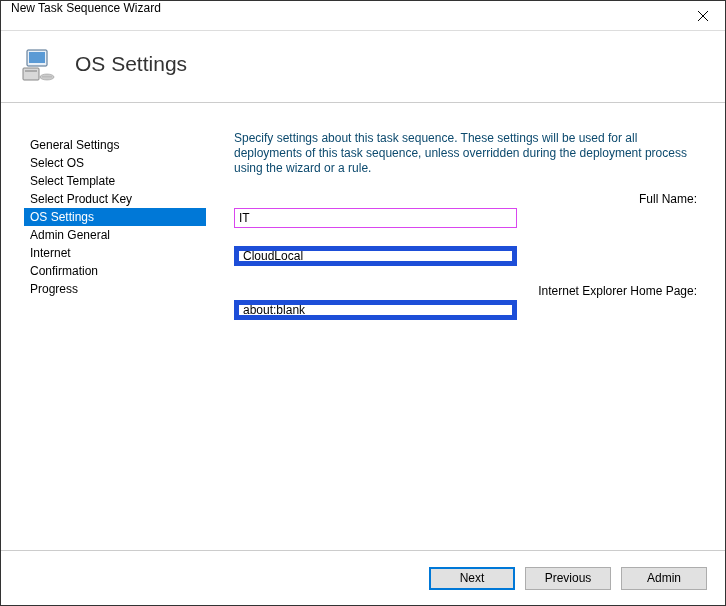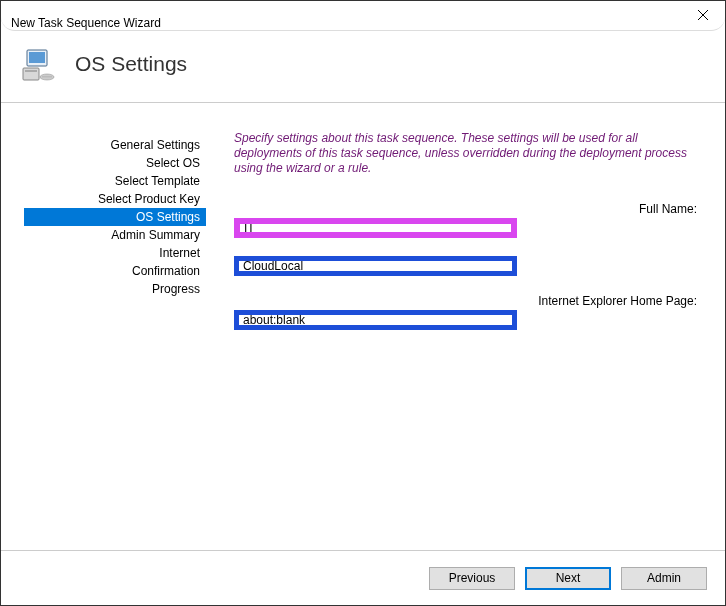--- a/index.html
+++ b/index.html
@@ -13,26 +13,25 @@
       background: #fff;
       width: 726px;
       height: 606px;
       border: 1px solid #333;
       position: relative;
       overflow: hidden;
     }
     .titlebar {
       height: 30px;
       display: flex;
-      align-items: flex-end;
+      align-items: flex-start;
       justify-content: space-between;
       padding: 0 0 0 10px;
       border-bottom: 1px solid #ddd;
       background: #fff;
-      border-radius: 14px;
     }
     .titlebar-title {
       font-size: 12px;
       color: #000;
     }
     .titlebar-close {
       width: 45px;
       height: 30px;
       display: flex;
       align-items: center;
@@ -64,44 +63,42 @@
       position: absolute;
       top: 115px;
       left: 0;
       right: 0;
       bottom: 55px;
       padding: 15px 0 0 0;
     }
     .sidebar {
       width: 215px;
       padding: 5px 10px 0 23px;
-      text-align: right;
     }
     .sidebar-item {
       padding: 1px 6px;
       font-size: 12px;
       color: #000;
       cursor: pointer;
       line-height: 16px;
       white-space: nowrap;
     }
     .sidebar-item.active {
       background: #0078d7;
       color: #fff;
     }
     .main {
       flex: 1;
       padding: 0 28px 0 18px;
     }
     .description {
       font-size: 12px;
-      color: #701a75;
+      color: #0c4a6e;
       line-height: 15px;
-      margin-bottom: 26px;
-      font-style: italic;
+      margin-bottom: 16px;
     }
     .field-group {
       margin-bottom: 18px;
     }
     .field-label {
       font-size: 12px;
       color: #000;
       display: block;
       margin-bottom: 2px;
       text-align: right;
@@ -109,21 +106,21 @@
     .field-input {
       width: 283px;
       height: 20px;
       font-family: inherit;
       font-size: 12px;
       padding: 1px 4px;
       border: 5px solid #1d4ed8;
       outline: none;
     }
     .field-input.focused {
-      border: 6px solid #d946ef;
+      border: 1px solid #d946ef;
     }
     .footer {
       position: absolute;
       bottom: 0;
       left: 0;
       right: 0;
       height: 55px;
       border-top: 1px solid #ccc;
       display: flex;
       justify-content: flex-end;
@@ -172,21 +169,21 @@
   <div class="header-title">OS Settings</div>
 </div>
 
 <div class="content">
   <div class="sidebar">
     <div class="sidebar-item">General Settings</div>
     <div class="sidebar-item">Select OS</div>
     <div class="sidebar-item">Select Template</div>
     <div class="sidebar-item">Select Product Key</div>
     <div class="sidebar-item active">OS Settings</div>
-    <div class="sidebar-item">Admin Summary</div>
+    <div class="sidebar-item">Admin General</div>
     <div class="sidebar-item">Internet</div>
     <div class="sidebar-item">Confirmation</div>
     <div class="sidebar-item">Progress</div>
   </div>
 
   <div class="main">
     <div class="description">Specify settings about this task sequence.  These settings will be used for all deployments of this task sequence, unless overridden during the deployment process using the wizard or a rule.</div>
 
     <div class="field-group">
       <label class="field-label">Full Name:</label>
@@ -198,16 +195,16 @@
     </div>
 
     <div class="field-group">
       <label class="field-label">Internet Explorer Home Page:</label>
       <input type="text" class="field-input" value="about:blank" style="">
     </div>
   </div>
 </div>
 
 <div class="footer">
+  <button class="btn primary">Next</button>
   <button class="btn">Previous</button>
-  <button class="btn primary">Next</button>
   <button class="btn">Admin</button>
 </div>
 
 </body></html>

